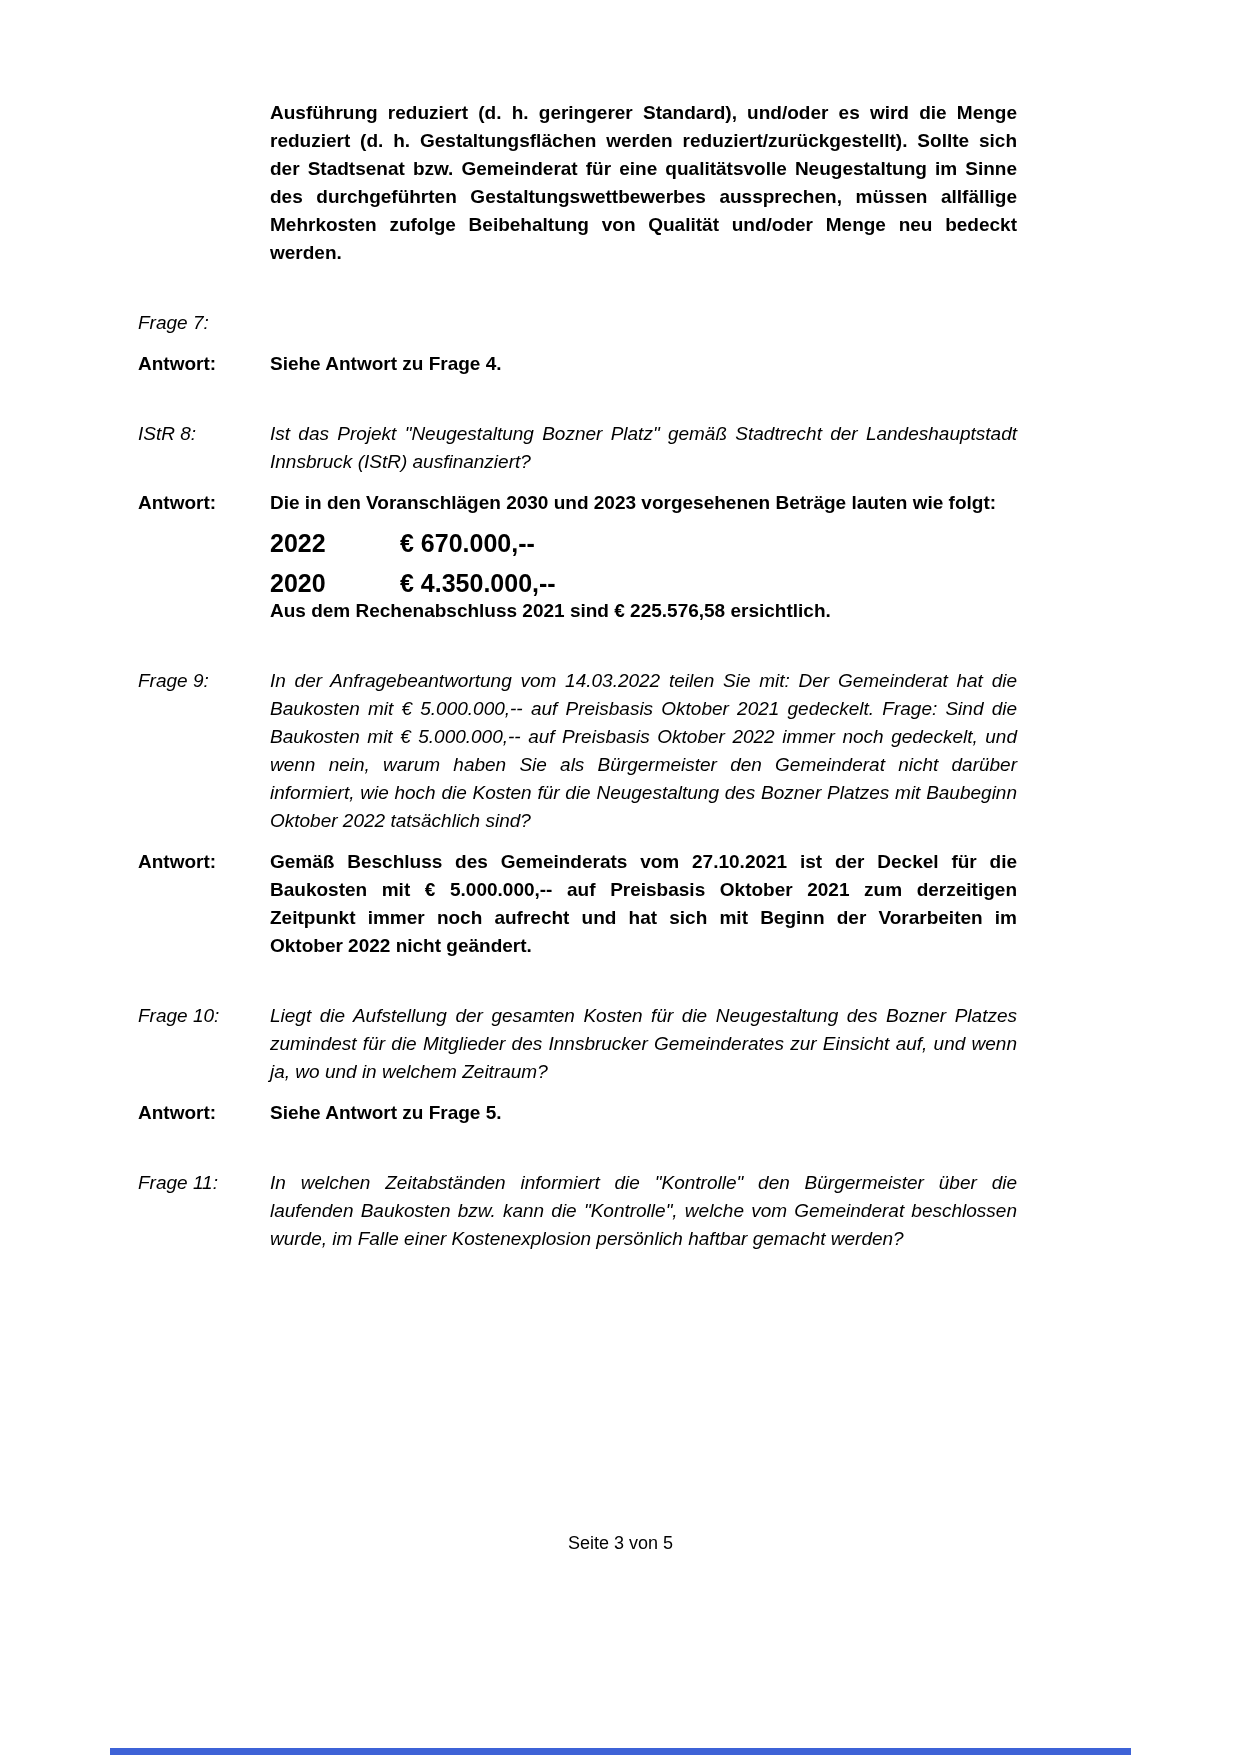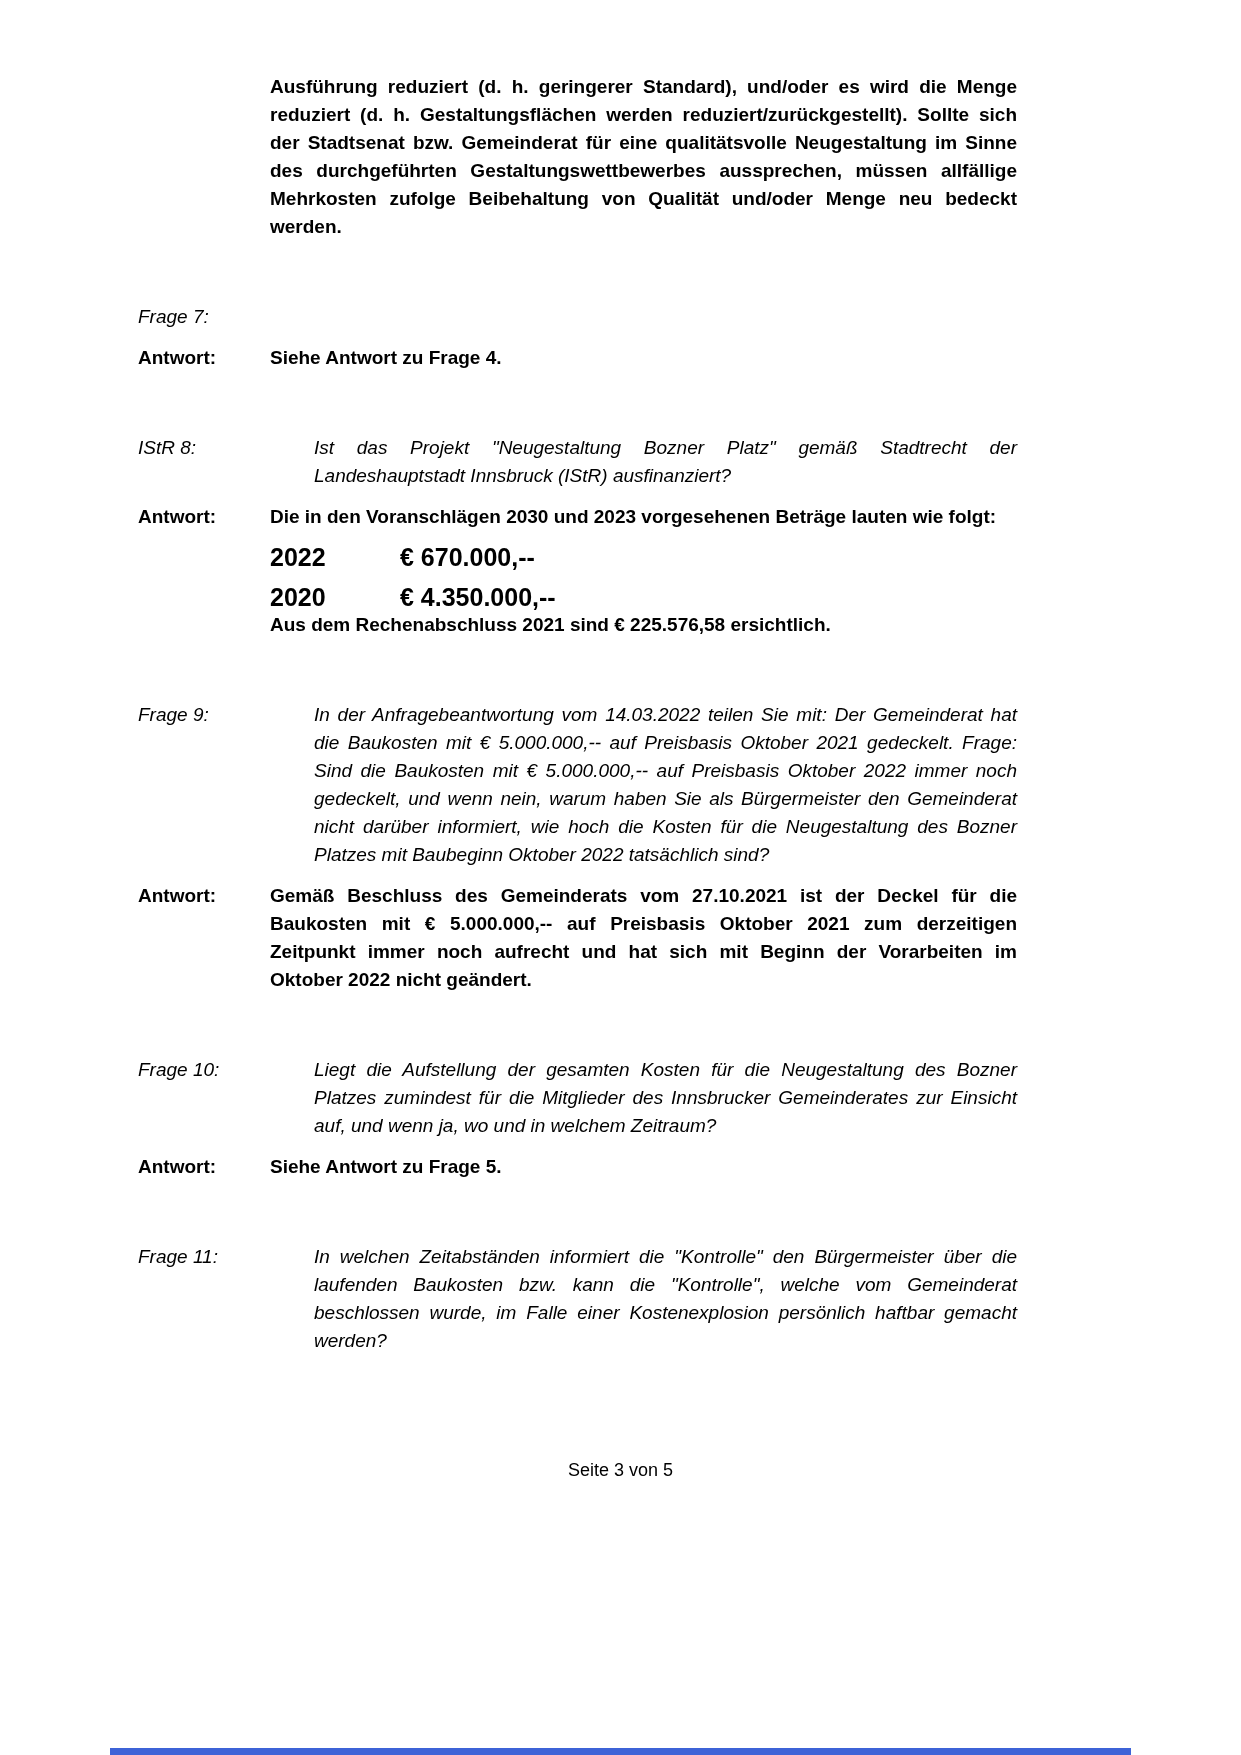--- a/index.html
+++ b/index.html
@@ -4,33 +4,33 @@
 <style>
   * { margin:0; padding:0; box-sizing:border-box; }
   html, body { background:#ffffff; }
   body {
     width:1241px; height:1755px;
     position:relative;
     font-family:"Liberation Sans", sans-serif;
     color:#000;
     overflow:hidden;
   }
-  .content { padding:73px 224px 0 138px; }
+  .content { padding:99px 224px 0 138px; }
   .row { display:grid; grid-template-columns:132px 1fr; }
   .label { font-size:19px; line-height:28px; }
   .text { font-size:19px; line-height:28px; text-align:justify; }
   .bold { font-weight:bold; }
   .italic { font-style:italic; }
-  .q-row { margin-top:62px;gap:44px; }
+  .q-row { margin-top:42px; }
   .a-row { margin-top:13px; }
   .amounts { margin-top:12px; }
   .amount-row { display:grid; grid-template-columns:130px auto; margin-top:12px; font-size:25px; line-height:28px; font-weight:bold; }
   .outro { margin-top:0; }
   .footer {
-    position:absolute; top:1458px; left:0; width:100%;
+    position:absolute; top:1531px; left:0; width:100%;
     text-align:center; font-size:18px; line-height:24px;
   }
   .bottom-bar {
     position:absolute; bottom:0; left:110px; width:1021px; height:7px;
     background:#3e63d7; 
   }
 </style>
 </head>
 <body>
 

